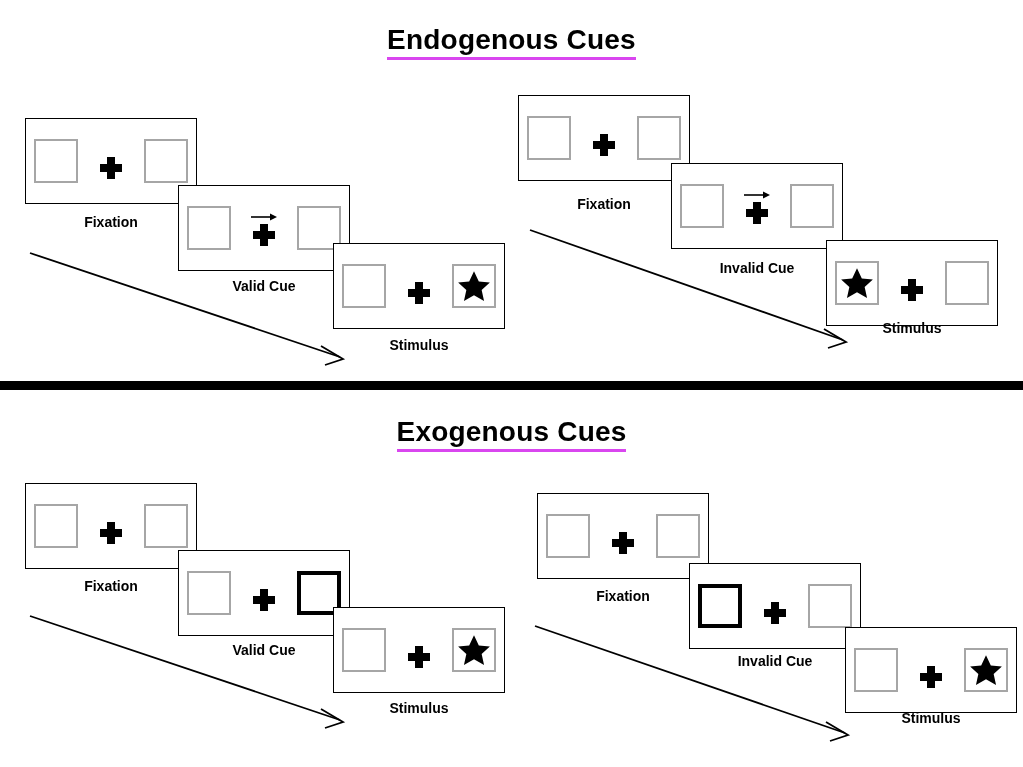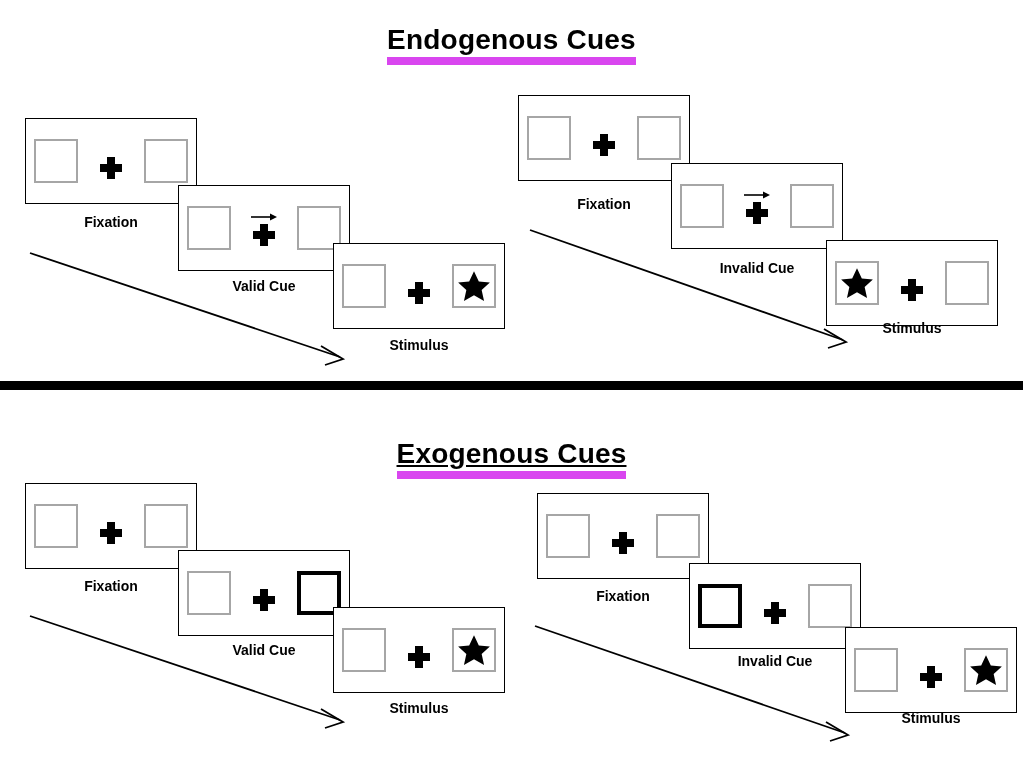--- a/index.html
+++ b/index.html
@@ -15,21 +15,21 @@
   
   .section-title{
     position:absolute;
     width:100%;
     text-align:center;
     font-size:28px;
     font-weight:bold;
     letter-spacing:.2px;
   }
   .section-title span{
-    border-bottom:8px solid #d946ef;
+    border-bottom:3px solid #d946ef;
     padding-bottom:2px;
   }
 
   
   .divider{
     position:absolute;
     left:0;
     width:1023px;
     height:9px;
     background:#000;
@@ -239,21 +239,21 @@
     </div>
     <div class="box"></div>
   </div>
 </div>
 <div class="panel-label" style="left:826px;top:320px;width:172px;">
   <span>Stimulus</span>
 </div>
 
 <div class="divider" style="top:381px;"></div>
 
-<div class="section-title" style="top:438px;text-decoration:underline;">
+<div class="section-title" style="top:416px;">
   <span>Exogenous Cues</span>
 </div>
 
 <svg class="timeline" style="left:25px;top:608px;" width="330" height="125" viewBox="0 0 330 125">
   <line x1="5" y1="8" x2="315" y2="112" stroke="#000" stroke-width="1.8"></line>
   <polyline points="296,101 318,114 300,120" fill="none" stroke="#000" stroke-width="1.8"></polyline>
 </svg>
 
 <svg class="timeline" style="left:530px;top:618px;" width="330" height="128" viewBox="0 0 330 128">
   <line x1="5" y1="8" x2="315" y2="115" stroke="#000" stroke-width="1.8"></line>

